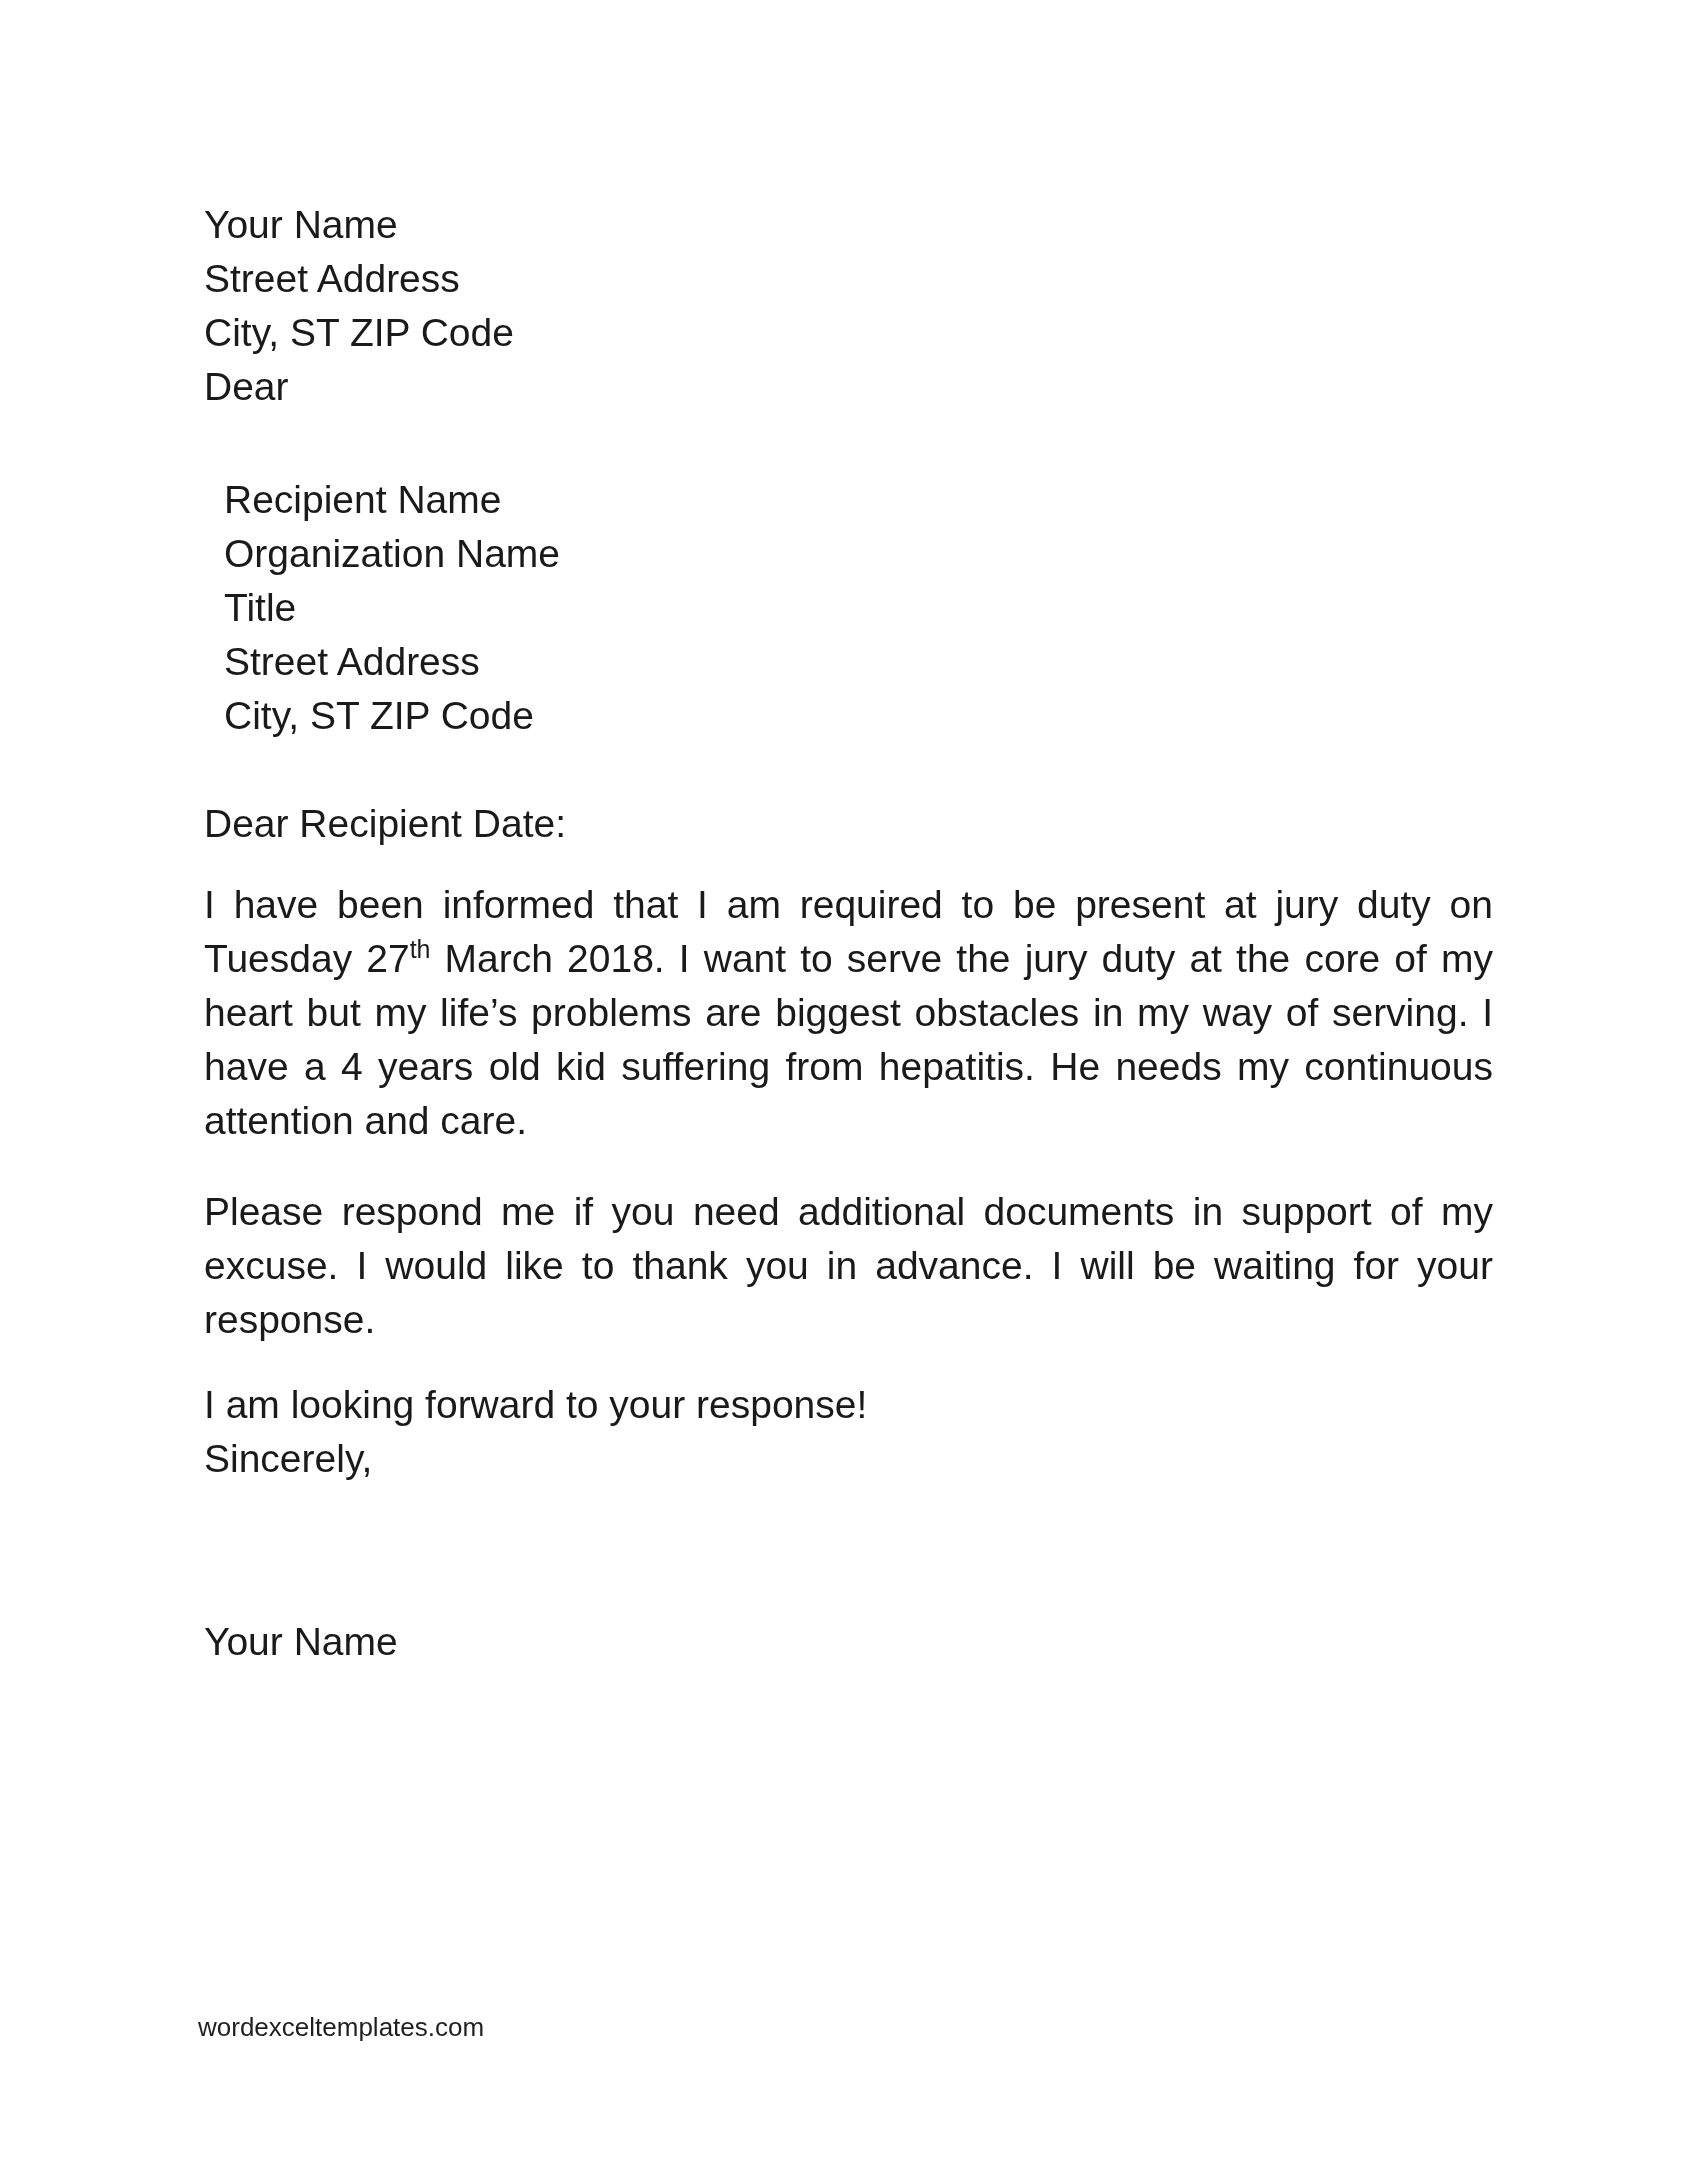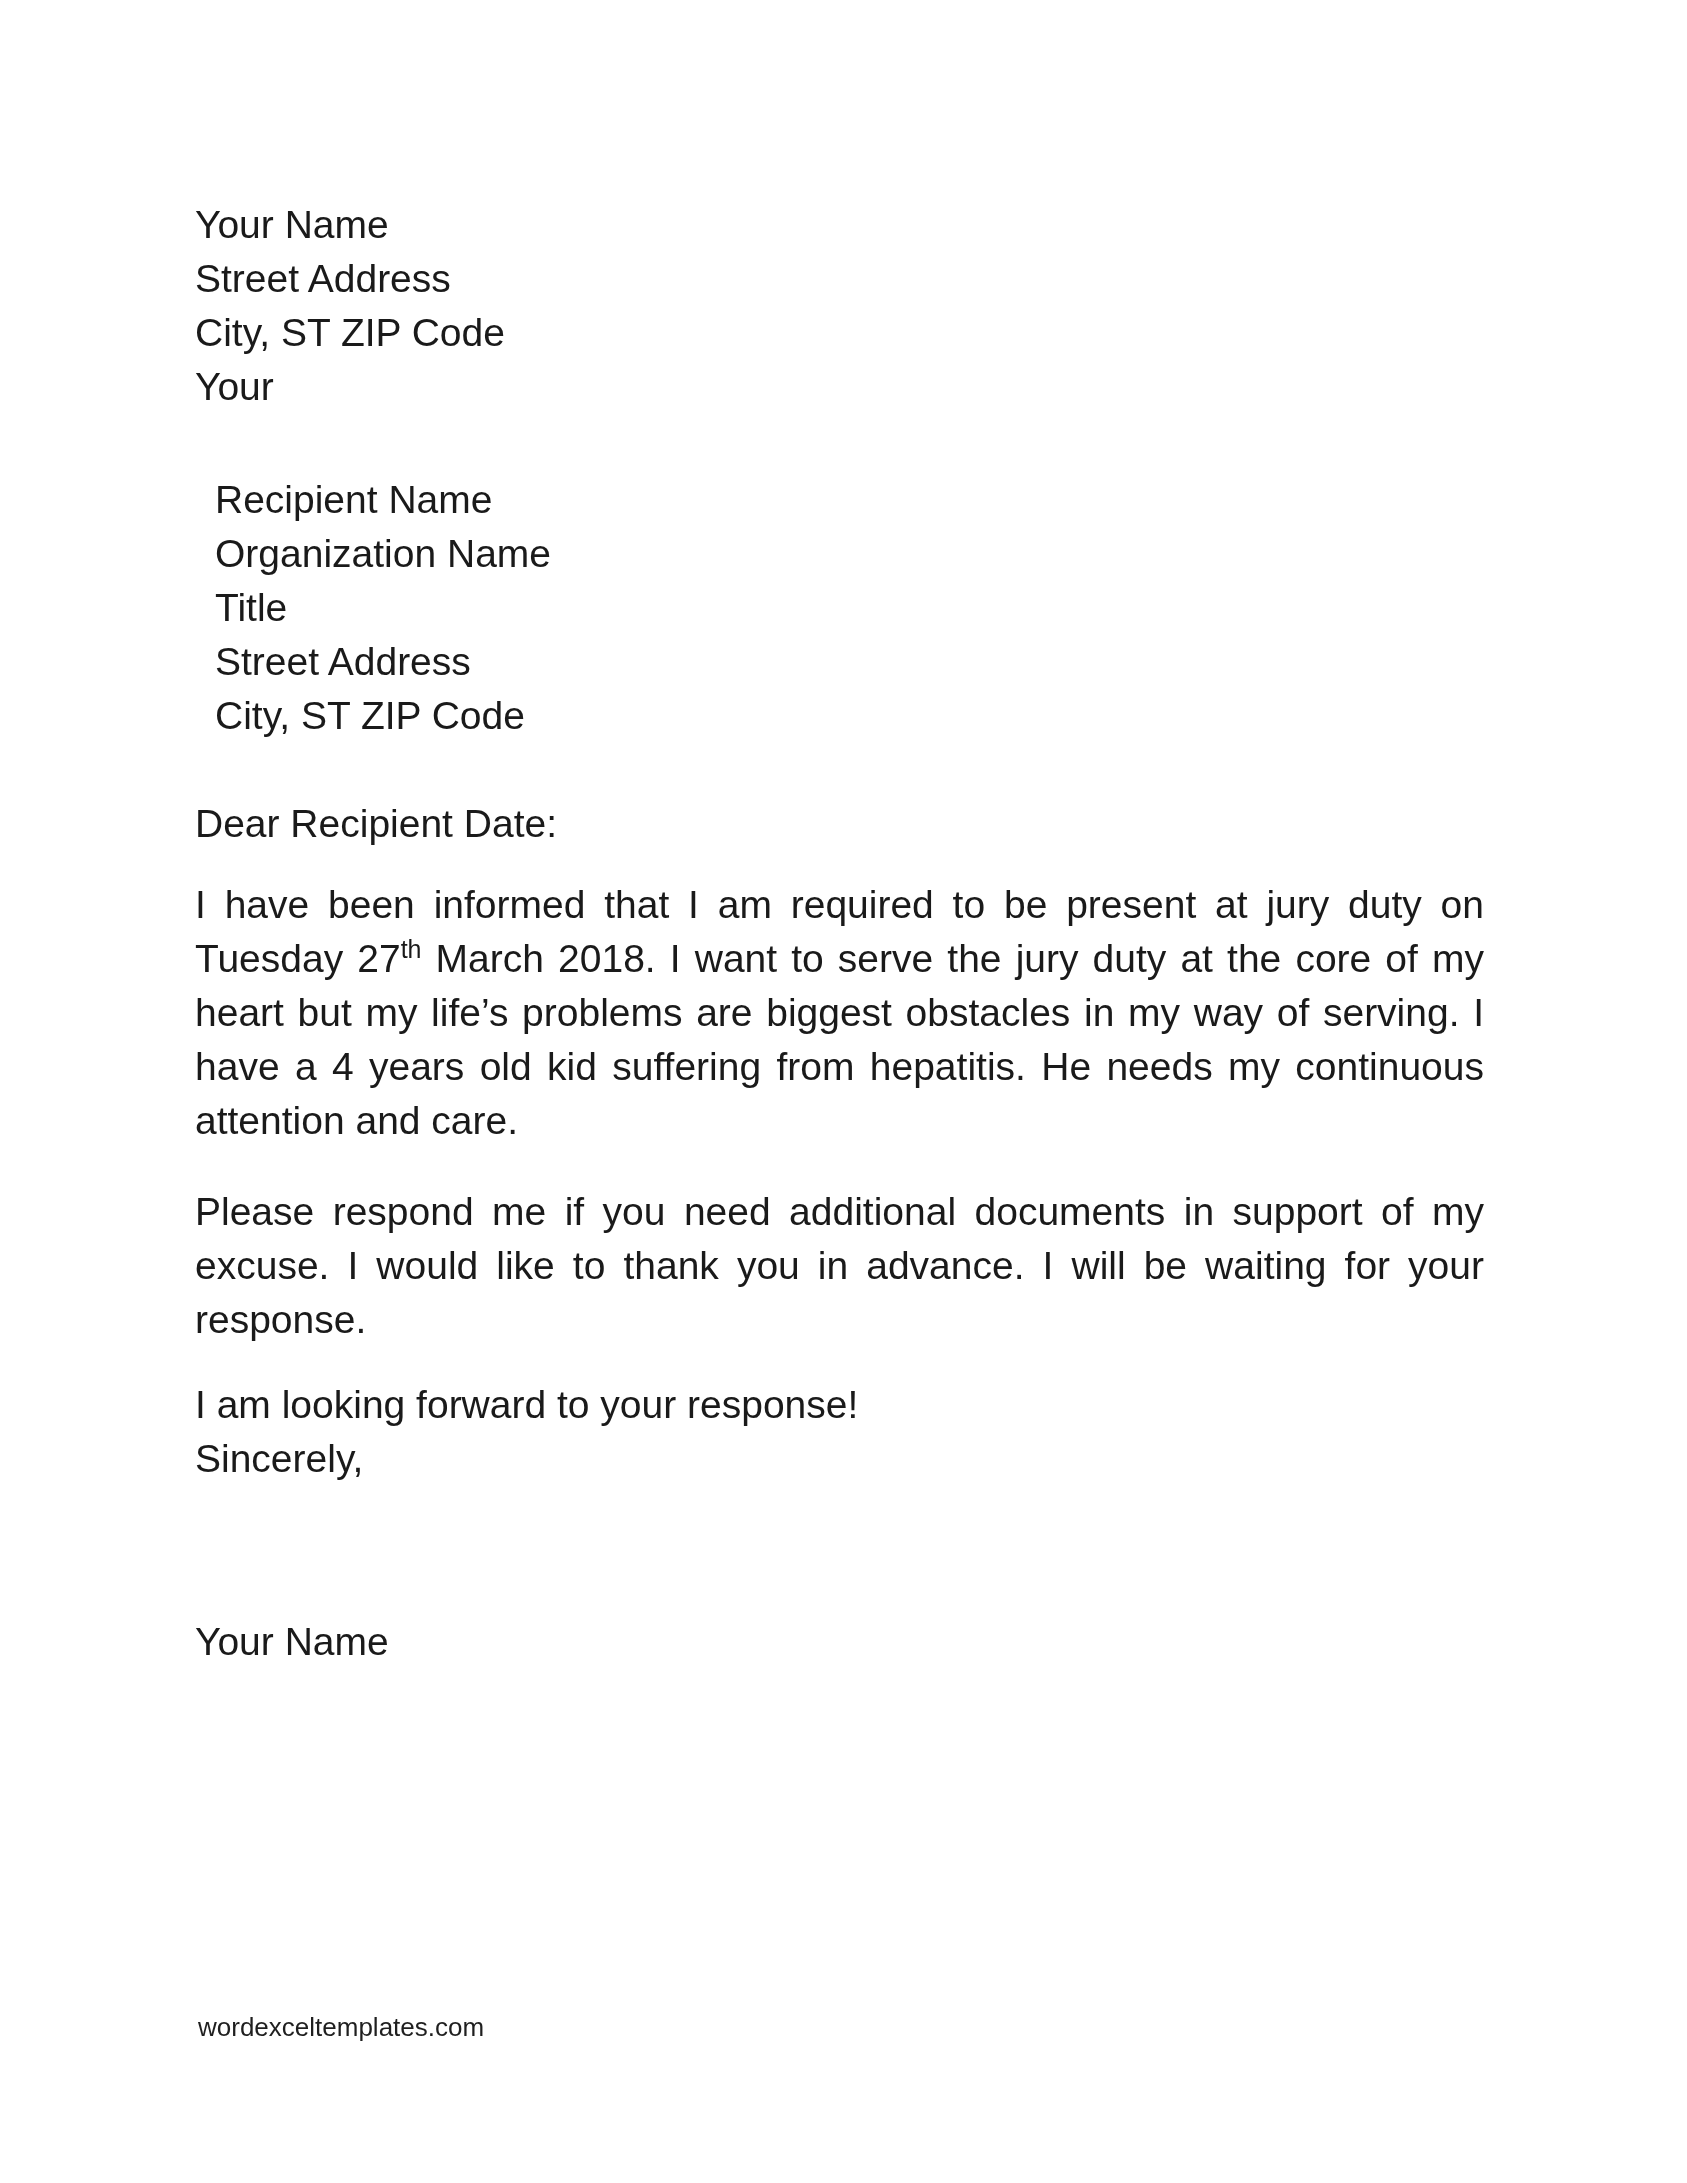--- a/index.html
+++ b/index.html
@@ -13,21 +13,21 @@
     height: 2184px;
     background: #ffffff;
     color: #1a1a1a;
     font-family: "Liberation Sans", sans-serif;
     font-size: 39px;
     line-height: 54px;
     overflow: hidden;
   }
   .content {
     position: absolute;
-    left: 195px;
+    left: 204px;
     top: 198px;
     width: 1289px;
   }
   .line {
     margin: 0;
   }
   .block-recipient   { margin-top: 59px; margin-left: 20px; }
   .salutation        { margin-top: 54px; }
   .para              { text-align: justify; margin: 0; }
   .para-1            { margin-top: 27px; }
@@ -52,21 +52,21 @@
 </head>
 <body>
 
 <div class="page">
   <div class="content">
 
     <div class="block-sender">
       <p class="line">Your Name</p>
       <p class="line">Street Address</p>
       <p class="line">City, ST ZIP Code</p>
-      <p class="line">Your</p>
+      <p class="line">Dear</p>
     </div>
 
     <div class="block-recipient">
       <p class="line">Recipient Name</p>
       <p class="line">Organization Name</p>
       <p class="line">Title</p>
       <p class="line">Street Address</p>
       <p class="line">City, ST ZIP Code</p>
     </div>
 

